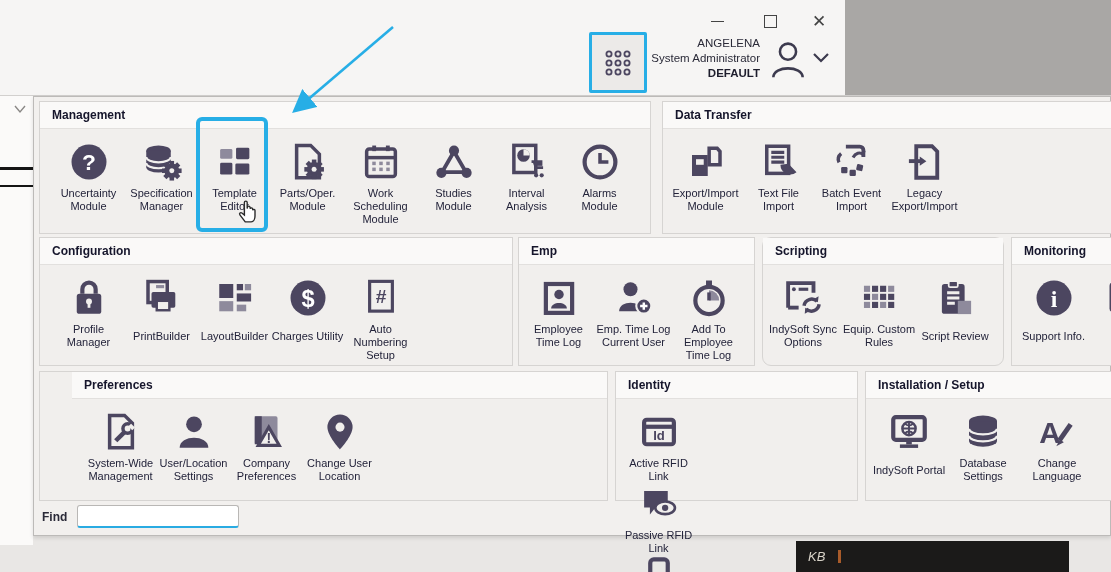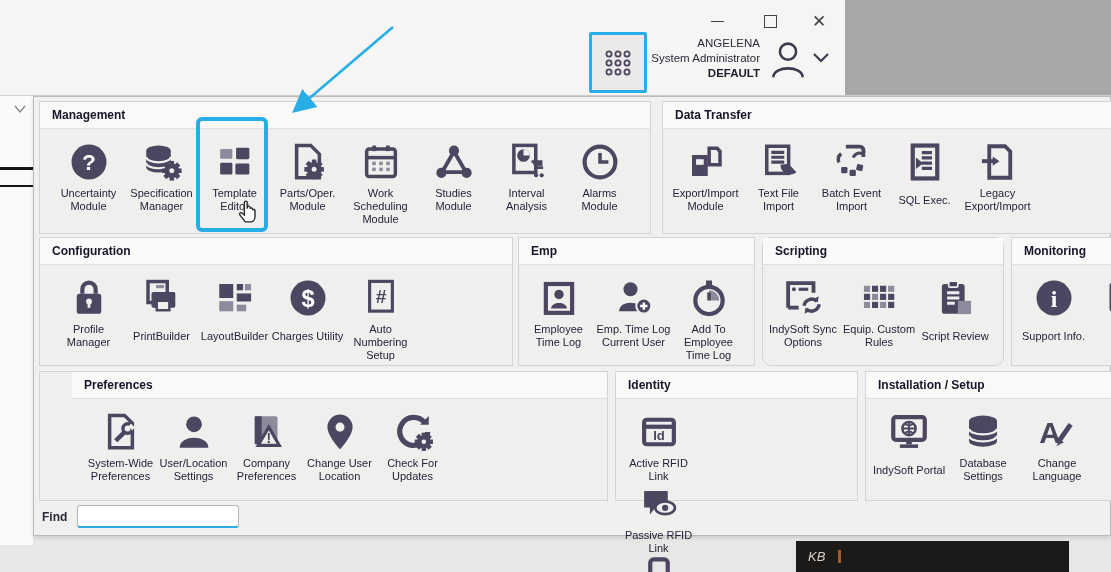--- a/index.html
+++ b/index.html
@@ -263,30 +263,20 @@
                 <rect x="5.8" y="14.8" width="3.6" height="3.6" rx="0.7" fill="#4c4660"></rect>
                 <rect x="10.6" y="16.4" width="3.6" height="3.6" rx="0.7" fill="#4c4660"></rect>
                 <rect x="14.6" y="13.4" width="3.6" height="3.6" rx="0.7" fill="#4c4660" transform="rotate(12 16.4 15.2)"></rect>
               </svg>
             </span>
             <span class="lb">Batch Event Import</span>
           </div>
           <div class="mi" style="width: 73px;">
             <span class="ic">
               <svg width="42" height="42" viewBox="0 0 24 24">
-                <rect x="5" y="2.6" width="14" height="18.8" fill="none" stroke="#4c4660" stroke-width="2.4"></rect>
-                <path d="M10.2 6.6h5.8M10.2 9.6h5.8M10.2 12.6h5.8M10.2 15.6h5.8" stroke="#4c4660" stroke-width="1.8"></path>
-                <path d="M6.8 9.4l4.2 3.3-4.2 3.3z" fill="#4c4660"></path>
-              </svg>
-            </span>
-            <span class="lb">SQL Exec.</span>
-          </div>
-          <div class="mi" style="width: 73px;">
-            <span class="ic">
-              <svg width="42" height="42" viewBox="0 0 24 24">
                 <path d="M7 3h9l3 3v15H7z" fill="none" stroke="#4c4660" stroke-width="2.2"></path>
                 <path d="M2.8 11.5h7" stroke="#4c4660" stroke-width="2.2"></path>
                 <path d="M9 8.8l3.8 2.7L9 14.2z" fill="#4c4660"></path>
               </svg>
             </span>
             <span class="lb">Legacy Export/Import</span>
           </div>
         </div>
       </div>
       <div class="grp" style="left: 5px; top: 140px; width: 474px; height: 129px;">
@@ -462,21 +452,21 @@
         <div class="grp-bd" style="padding-left: 12px;">
           <div class="mi" style="width: 73px;">
             <span class="ic">
               <svg width="42" height="42" viewBox="0 0 24 24">
                 <path d="M5.5 2.5h8.5l4.5 4.5V21H5.5z" fill="none" stroke="#4c4660" stroke-width="2"></path>
                 <path d="M9 17l5.4-5.4" stroke="#4c4660" stroke-width="2.6"></path>
                 <circle cx="15.8" cy="10" r="2.7" fill="none" stroke="#4c4660" stroke-width="2"></circle>
                 <path d="M17 8l2.2 2.2" stroke="#f1efed" stroke-width="2.2"></path>
               </svg>
             </span>
-            <span class="lb">System-Wide Preferences</span>
+            <span class="lb">System-Wide Management</span>
           </div>
           <div class="mi" style="width: 73px;">
             <span class="ic">
               <svg width="42" height="42" viewBox="0 0 24 24">
                 <circle cx="12" cy="7.6" r="4.5" fill="#4c4660"></circle>
                 <path d="M3.8 21c0-7.6 16.4-7.6 16.4 0z" fill="#4c4660"></path>
               </svg>
             </span>
             <span class="lb">User/Location Settings</span>
           </div>
@@ -492,41 +482,20 @@
             <span class="lb">Company Preferences</span>
           </div>
           <div class="mi" style="width: 73px;">
             <span class="ic">
               <svg width="42" height="42" viewBox="0 0 24 24">
                 <path d="M12 2a7.2 7.2 0 0 1 7.2 7.2C19.2 14.4 12 22 12 22S4.8 14.4 4.8 9.2A7.2 7.2 0 0 1 12 2z" fill="#4c4660"></path>
                 <circle cx="12" cy="9.2" r="2.6" fill="#f1efed"></circle>
               </svg>
             </span>
             <span class="lb">Change User Location</span>
-          </div>
-          <div class="mi" style="width: 73px;">
-            <span class="ic">
-              <svg width="42" height="42" viewBox="0 0 24 24">
-                <path d="M18.6 6.6A8 8 0 1 0 20.4 12" fill="none" stroke="#4c4660" stroke-width="3"></path>
-                <path d="M21 2.8v5h-5z" fill="#4c4660"></path>
-                <g transform="translate(18.2,17.6)">
-                  <circle r="3.8" fill="#4c4660"></circle>
-                  <rect x="-1.3" y="-5.199999999999999" width="2.6" height="3" fill="#4c4660" transform="rotate(0)"></rect>
-                  <rect x="-1.3" y="-5.199999999999999" width="2.6" height="3" fill="#4c4660" transform="rotate(45)"></rect>
-                  <rect x="-1.3" y="-5.199999999999999" width="2.6" height="3" fill="#4c4660" transform="rotate(90)"></rect>
-                  <rect x="-1.3" y="-5.199999999999999" width="2.6" height="3" fill="#4c4660" transform="rotate(135)"></rect>
-                  <rect x="-1.3" y="-5.199999999999999" width="2.6" height="3" fill="#4c4660" transform="rotate(180)"></rect>
-                  <rect x="-1.3" y="-5.199999999999999" width="2.6" height="3" fill="#4c4660" transform="rotate(225)"></rect>
-                  <rect x="-1.3" y="-5.199999999999999" width="2.6" height="3" fill="#4c4660" transform="rotate(270)"></rect>
-                  <rect x="-1.3" y="-5.199999999999999" width="2.6" height="3" fill="#4c4660" transform="rotate(315)"></rect>
-                  <circle r="1.292" fill="#f1efed"></circle>
-                </g>
-              </svg>
-            </span>
-            <span class="lb">Check For Updates</span>
           </div>
         </div>
       </div>
       <div class="grp" style="left: 581px; top: 274px; width: 243px; height: 130px;">
         <div class="grp-hd">Identity</div>
         <div class="grp-bd" style="padding-left: 5px; flex-direction: column;">
           <div class="mi" style="width: 75px;">
             <span class="ic">
               <svg width="42" height="42" viewBox="0 0 24 24">
                 <rect x="3.5" y="5" width="17" height="14" rx="1.5" fill="none" stroke="#4c4660" stroke-width="2.4"></rect>

